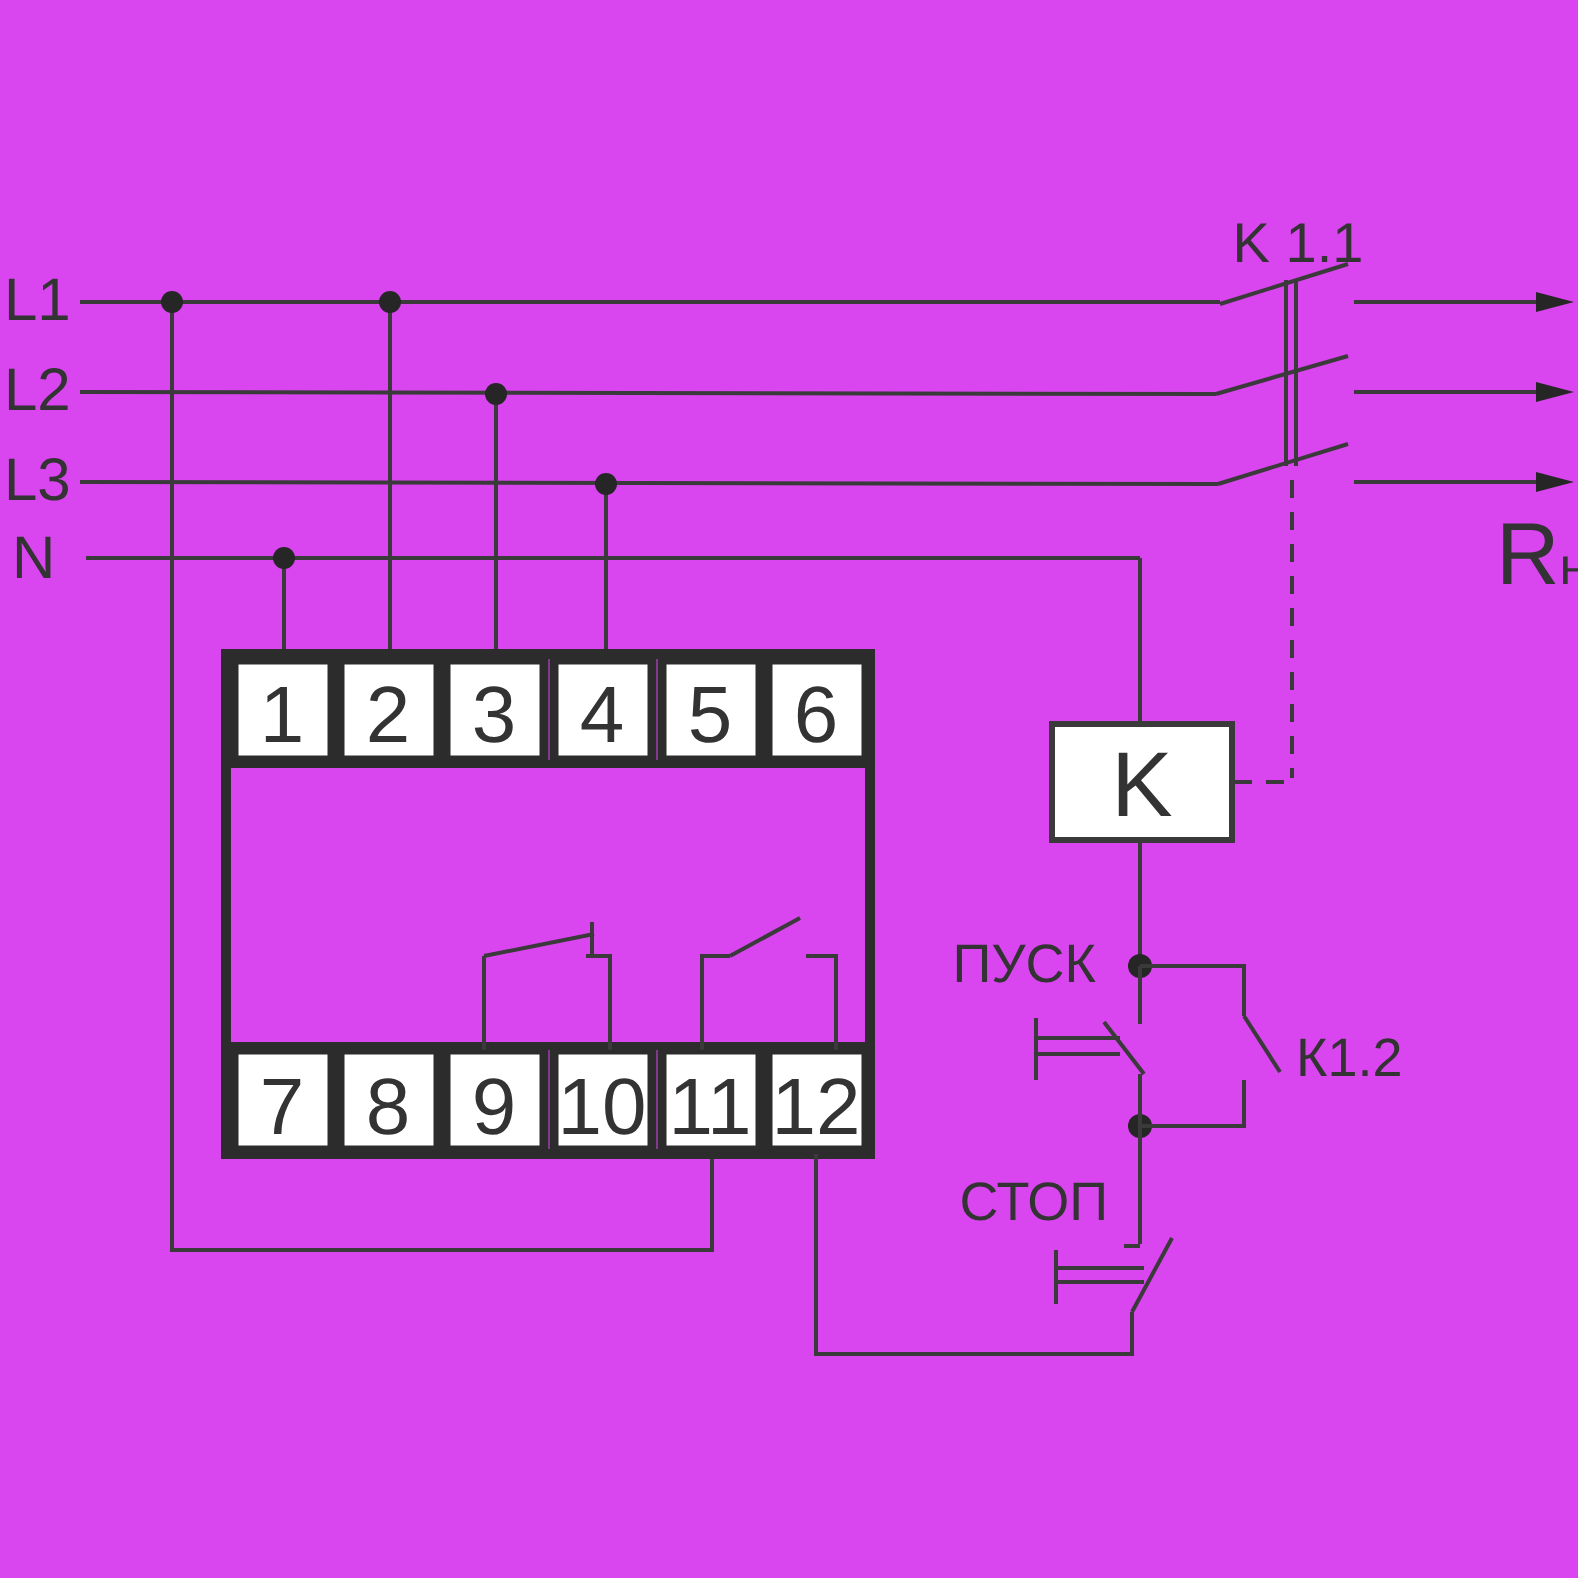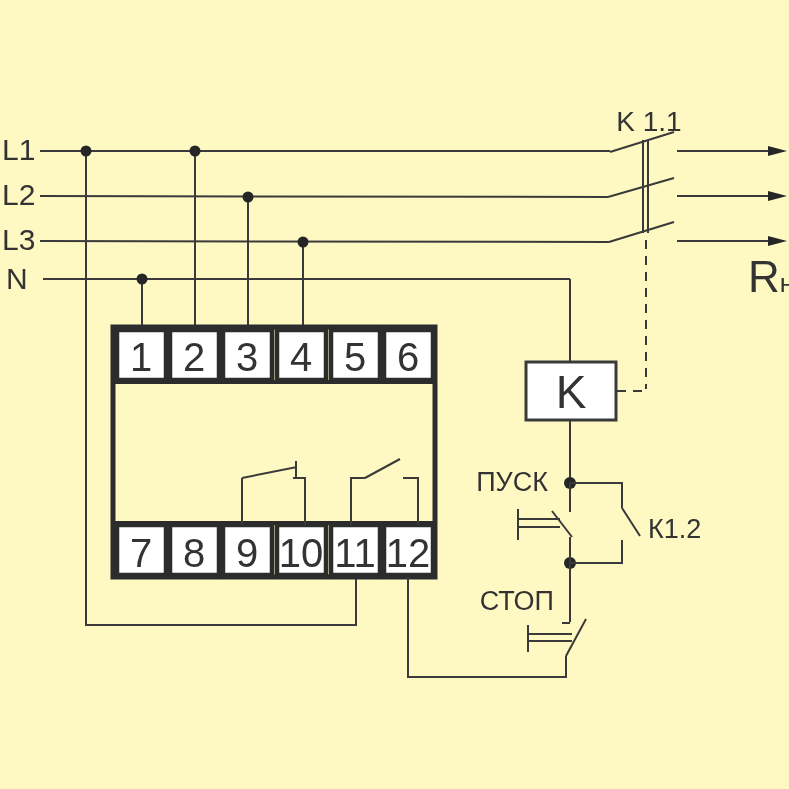--- a/index.html
+++ b/index.html
@@ -4,21 +4,21 @@
 <style>
   html, body {
     margin: 0;
     padding: 0;
     background: #ffffff;
   }
   .stage {
     position: relative;
     width: 789px;
     height: 789px;
-    background: #fef9c3;
+    background: #d946ef;
     overflow: hidden;
     font-family: "Liberation Sans", sans-serif;
   }
   svg text {
     font-family: "Liberation Sans", "DejaVu Sans", sans-serif;
     fill: #333333;
   }
   .wire   { stroke: #3a3a3a; stroke-width: 2;   fill: none; }
   .frame  { stroke: #2c2c2c; stroke-width: 5;   fill: none; }
   .cell   { stroke: #2c2c2c; stroke-width: 4.5; fill: #ffffff; }

